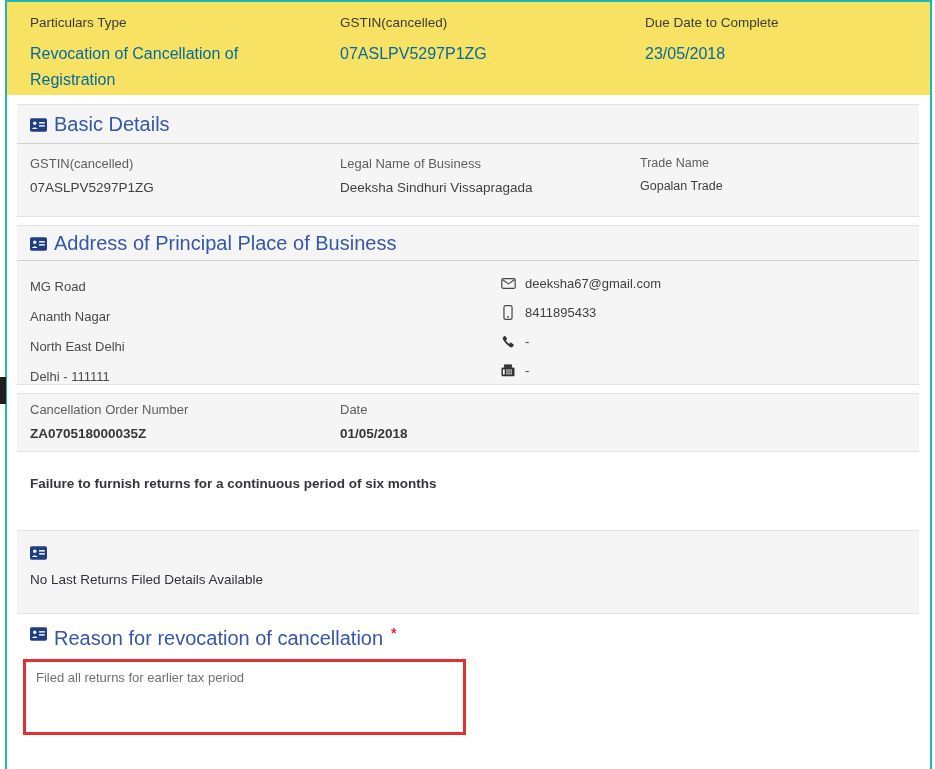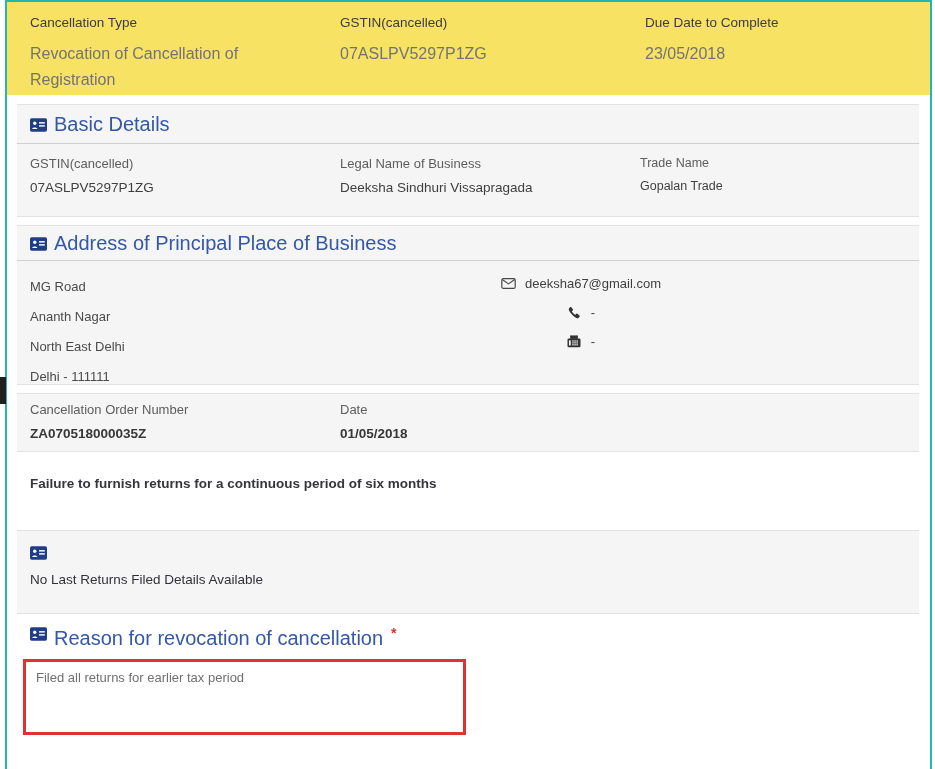--- a/index.html
+++ b/index.html
@@ -14,21 +14,21 @@
   }
   .black-tab {
     position:absolute; left:0; top:377px; width:6px; height:27px;
     background:#1f1f1f; z-index:50;
   }
   .content { position:absolute; left:7px; top:2px; width:923px; height:767px; }
 
   
   .banner { position:relative; height:93px; background:#f7e264; }
   .banner .lbl { position:absolute; top:13px; font-size:13.5px; color:#3c3c3c; }
-  .banner .val { position:absolute; top:39px; font-size:16px; color:#737373; line-height:26px; }
+  .banner .val { position:absolute; top:39px; font-size:16px; color:#0369a1; line-height:26px; }
   .c1 { left:23px; } .c2 { left:333px; } .c3 { left:638px; }
   .banner .val.c1 { width:290px; }
 
   .gap9 { height:9px; } .gap8 { height:8px; }
 
   
   .section {
     margin:0 11px 0 10px; background:#f5f5f5;
     border-top:1px solid #e2e2e2; border-bottom:1px solid #e2e2e2;
   }
@@ -50,21 +50,21 @@
   .flabel { font-size:13px; color:#5d5d5d; margin-bottom:9px; }
   .fvalue { font-size:13.5px; color:#3f3f3f; }
   .fvalue.bold { font-weight:bold; color:#373737; }
   .small .flabel, .small .fvalue { font-size:12.5px; }
 
   
   .addr-header { padding:6px 13px 5px; }
   .addr-body { position:relative; height:123px; }
   .addr-lines { position:absolute; left:13px; top:11px; font-size:13px; color:#4a4a4a; line-height:30px; }
   .contact-list { position:absolute; left:483px; top:8px; }
-  .contact-row { display:flex; align-items:center; gap:9px; height:29px; font-size:13px; color:#3f3f3f;justify-content:center; }
+  .contact-row { display:flex; align-items:center; gap:9px; height:29px; font-size:13px; color:#3f3f3f; }
   .cicon { width:16px; display:flex; justify-content:center; }
 
   
   .reason-block { height:78px; padding:16px 0 0 23px; background:#fff; }
   .reason-label { font-size:13px; color:#5d5d5d; }
   .reason-value { margin-top:8px; font-size:13.5px; font-weight:bold; color:#35353b; }
 
   .section4 { min-height:84px; padding:15px 13px 14px; }
   .sec4-msg { margin-top:12px; font-size:13.5px; font-weight:normal; color:#30303a; }
 
@@ -80,21 +80,21 @@
 </style>
 </head>
 <body>
 
 <div class="page">
   <div class="black-tab"></div>
 
   <div class="content">
 
     <div class="banner">
-      <div class="lbl c1">Cancellation Type</div>
+      <div class="lbl c1">Particulars Type</div>
       <div class="lbl c2">GSTIN(cancelled)</div>
       <div class="lbl c3">Due Date to Complete</div>
       <div class="val c1">Revocation of Cancellation of Registration</div>
       <div class="val c2">07ASLPV5297P1ZG</div>
       <div class="val c3">23/05/2018</div>
     </div>
 
     <div class="gap9"></div>
 
     <div class="section">
@@ -146,20 +146,29 @@
         </div>
         <div class="contact-list">
           <div class="contact-row">
             <span class="cicon">
               <svg width="15" height="11" viewBox="0 0 16 12">
                 <rect x="0.7" y="0.7" width="14.6" height="10.6" rx="1.6" fill="none" stroke="#474747" stroke-width="1.3"></rect>
                 <path d="M1.2 1.6 L8 6.4 L14.8 1.6" fill="none" stroke="#474747" stroke-width="1.3"></path>
               </svg>
             </span>
             <span>deeksha67@gmail.com</span>
+          </div>
+          <div class="contact-row">
+            <span class="cicon">
+              <svg width="10" height="15" viewBox="0 0 10 16">
+                <rect x="0.7" y="0.7" width="8.6" height="14.6" rx="1.8" fill="none" stroke="#474747" stroke-width="1.3"></rect>
+                <circle cx="5" cy="12.7" r="0.95" fill="#474747"></circle>
+              </svg>
+            </span>
+            <span>8411895433</span>
           </div>
           <div class="contact-row">
             <span class="cicon">
               <svg width="14" height="14" viewBox="0 0 16 16">
                 <path d="M3.4 1.3 C3.9 .9 4.6 1 5 1.5 L6.7 3.8 c.3 .4 .3 1 -.1 1.3 l-1.1 1 c.6 1.4 2.6 3.4 4 4 l1-1.1 c.3-.4 .9-.4 1.3-.1 l2.3 1.7 c.5 .4 .6 1.1 .2 1.6 l-1.1 1.4 c-.4 .5-1.1 .7-1.7 .5 C8.2 12.9 3.3 8 2 4.4 c-.2-.6 0-1.3 .5-1.7 z" fill="#333"></path>
               </svg>
             </span>
             <span>-</span>
           </div>
           <div class="contact-row">

